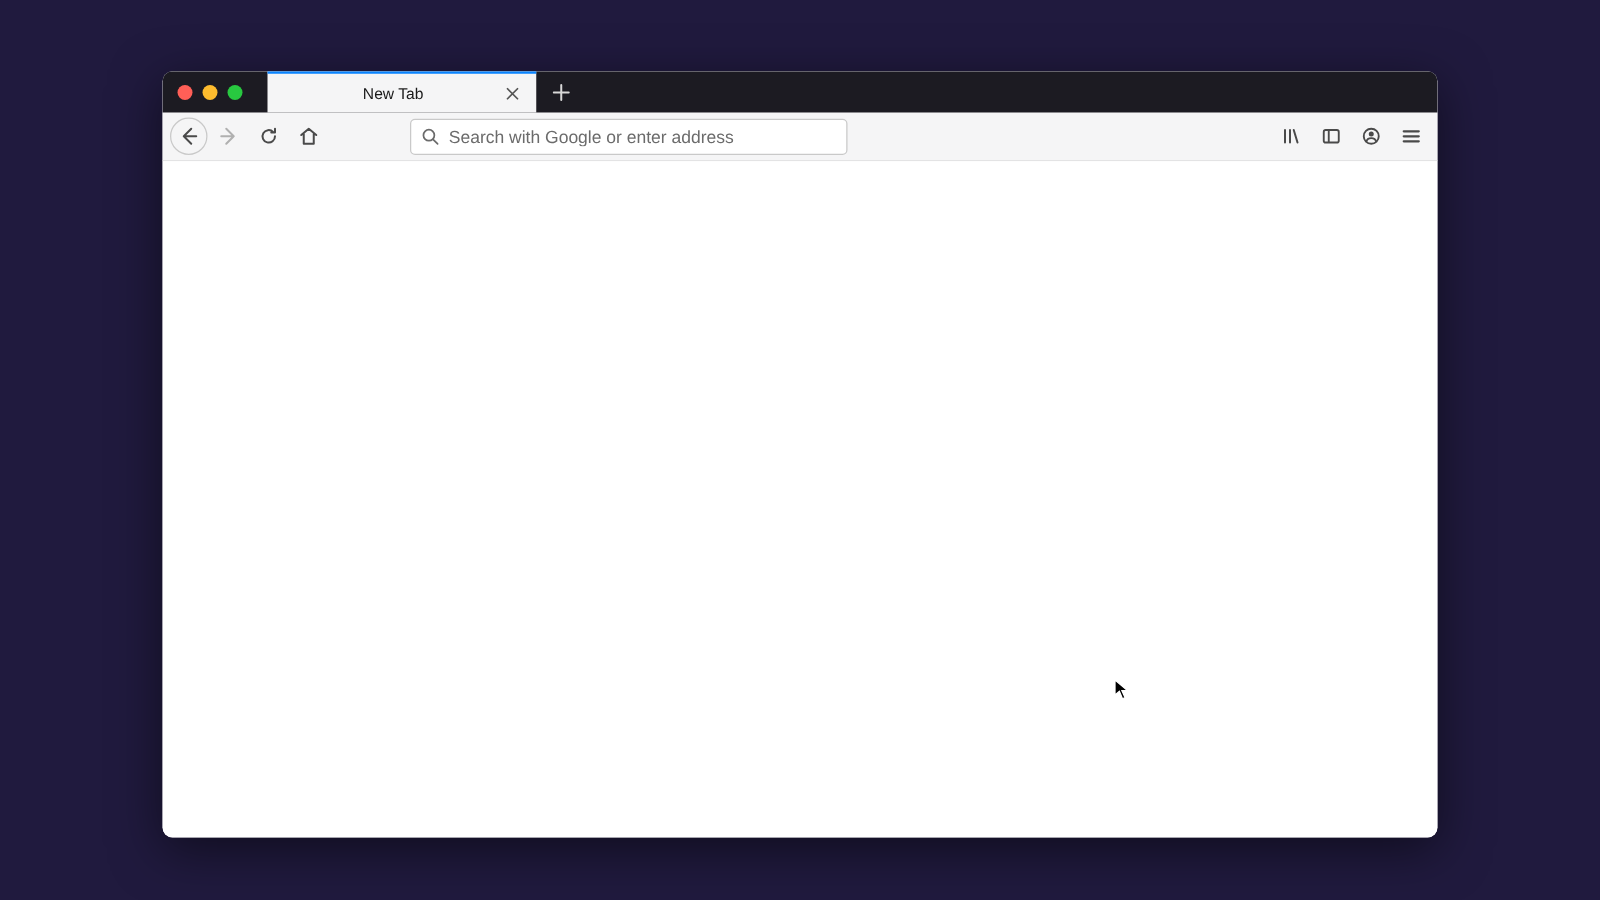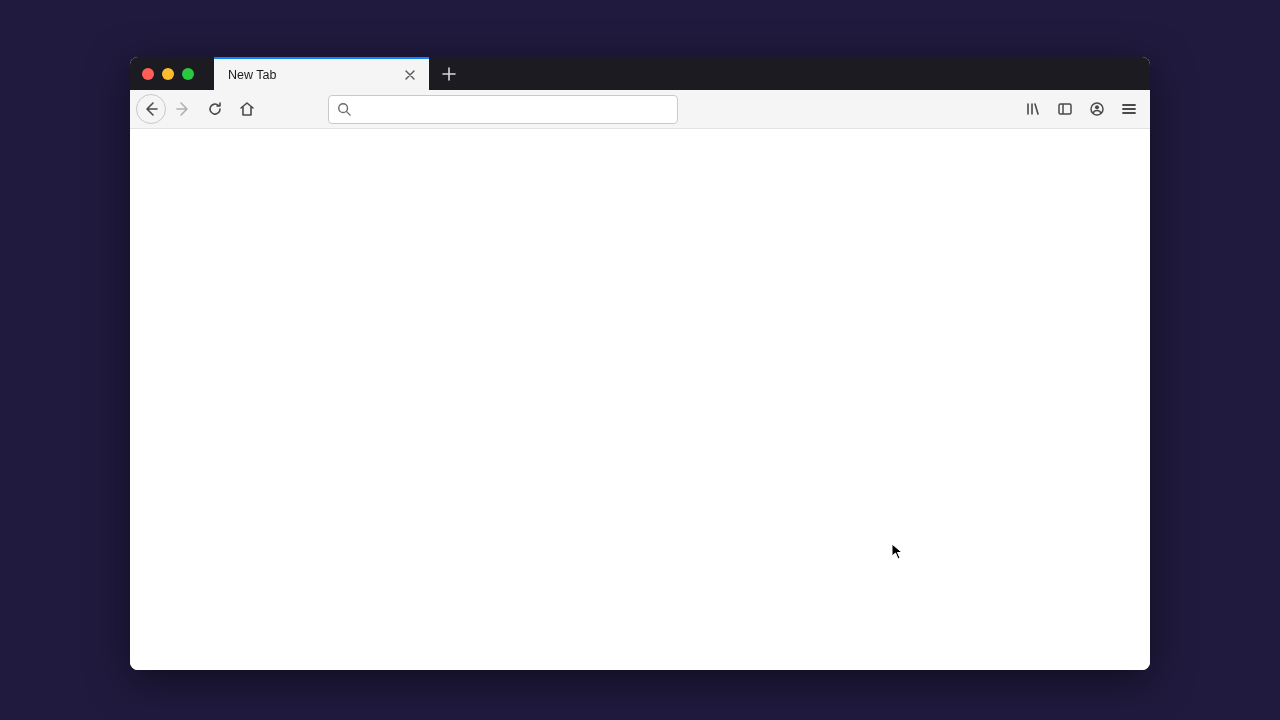--- a/index.html
+++ b/index.html
@@ -51,21 +51,21 @@
     width: 215px;
     background: #f5f5f6;
     border-top: 2px solid #0a84ff;
     display: flex;
     align-items: center;
     padding: 0 10px 0 14px;
     font-size: 12.5px;
     color: #1a1a1a;
     position: relative;
   }
-  .tab-title { flex: 1; }
+  .tab-title { flex: 1; text-align: center; }
   .tab-close {
     width: 18px; height: 18px;
     display: flex; align-items: center; justify-content: center;
     color: #555;
     border-radius: 3px;
   }
   .tab-close svg { width: 12px; height: 12px; }
   .new-tab-btn {
     width: 28px; height: 28px;
     display: flex; align-items: center; justify-content: center;
@@ -181,20 +181,21 @@
         </svg>
     </div>
 
     <div class="spacer-before-url"></div>
 
     <div class="url-bar">
       <svg viewBox="0 0 16 16">
           <circle cx="7" cy="7" r="5" stroke="currentColor" stroke-width="1.6" fill="none"></circle>
           <path d="M11 11 L15 15" stroke="currentColor" stroke-width="1.6" stroke-linecap="round"></path>
         </svg>
+      <input class="url-input" type="text" placeholder="Search with Google or enter address" style="">
     </div>
 
     <div class="spacer-after-url"></div>
 
     <div class="tb-btn">
       <svg viewBox="0 0 16 16">
           <path d="M3 3 V13 M7 3 V13 M10 3 L13 13" stroke="currentColor" stroke-width="1.6" stroke-linecap="round"></path>
         </svg>
     </div>
     <div class="tb-btn">

